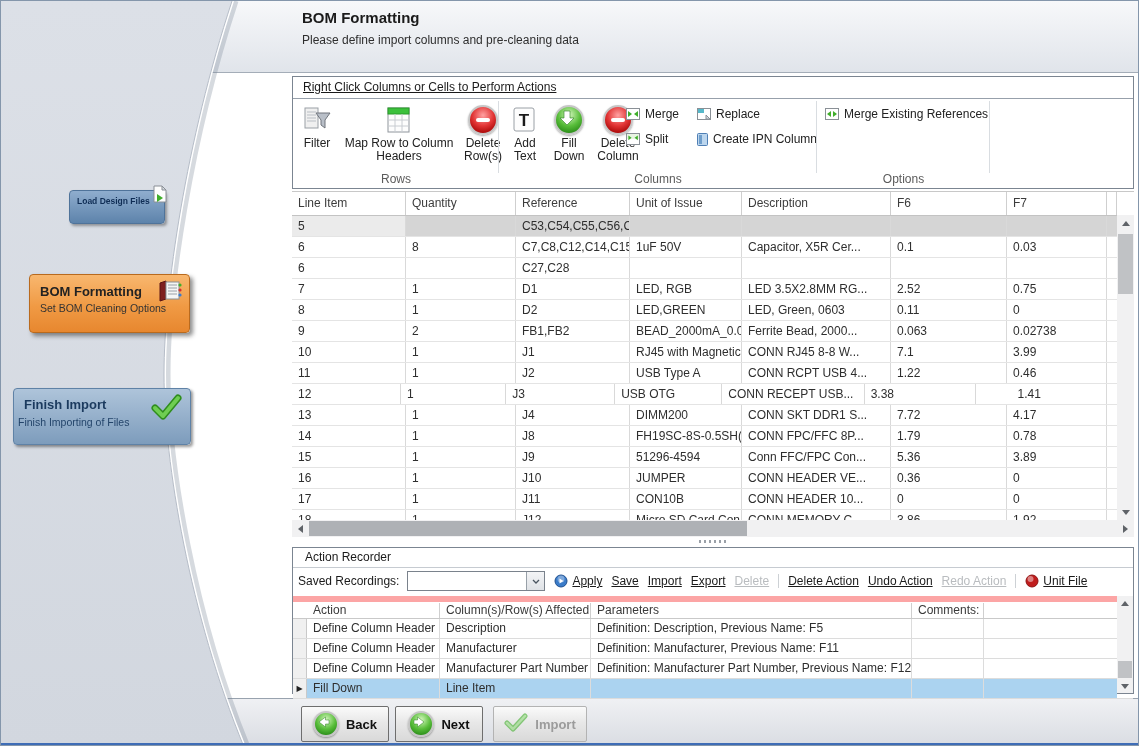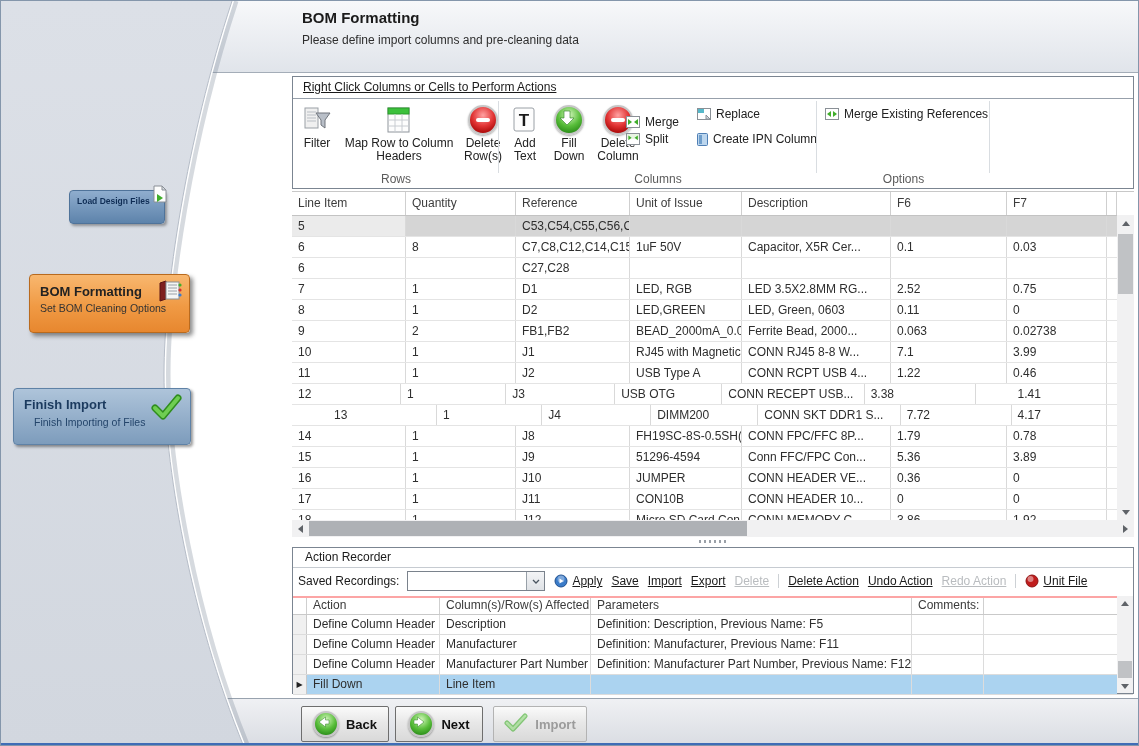--- a/index.html
+++ b/index.html
@@ -23,21 +23,21 @@
   #step-bom{left:28px;top:273px;width:161px;height:59px;
     background:linear-gradient(#f8b76f,#f09a44 55%,#e7872f);border:1px solid #b96a1e;
     box-shadow:3px 3px 4px rgba(50,50,50,.55);}
   #step-bom .t{font-size:13px;font-weight:bold;color:#222;padding:9px 10px 3px 10px;}
   #step-bom .s{font-size:10.5px;color:#333;padding:0 10px;}
   #step-bom .ic{position:absolute;right:6px;top:5px;}
   #step-finish{left:12px;top:387px;width:178px;height:57px;
     background:linear-gradient(#aec4da,#7d9cbc);border:1px solid #5f82a6;
     box-shadow:2px 2px 3px rgba(0,0,0,.4);}
   #step-finish .t{font-size:13px;font-weight:bold;color:#1b3a5e;padding:8px 10px 4px 10px;}
-  #step-finish .s{font-size:10.5px;color:#24456b;padding:0 20px;}
+  #step-finish .s{font-size:10.5px;color:#24456b;padding:0 4px;}
   #step-finish .ic{position:absolute;right:8px;top:4px;}
 
   
   #ribbon{left:291px;top:75px;width:842px;height:113px;background:#fff;
     border:1px solid #7b8591;box-sizing:border-box;}
   #instruction{height:21px;line-height:21px;font-size:12px;color:#1a1a1a;
     padding-left:10px;border-bottom:1px solid #97a0ab;text-decoration:underline;}
   .big-btn{position:absolute;top:26px;text-align:center;cursor:default;}
   .big-btn .bi{display:flex;justify-content:center;height:34px;align-items:center;}
   .big-btn .bl{font-size:12px;line-height:13px;color:#222;}
@@ -89,21 +89,21 @@
     display:flex;box-sizing:border-box;}
   #rec-combo .field{flex:1;}
   #rec-combo .btn{width:17px;background:linear-gradient(#f3f4f6,#dfe2e6);border-left:1px solid #98a0a8;
     display:flex;align-items:center;justify-content:center;}
   .menu-item{margin-left:9px;white-space:nowrap;display:flex;align-items:center;text-decoration:underline;}
   .menu-item.dis{color:#b9bcbf;}
   .msep{width:1px;height:14px;background:#cdd1d5;margin-left:9px;}
   .mi-ic{margin-right:4px;display:flex;}
 
   #act-grid{position:relative;margin-top:2px;}
-  .ag-header{display:flex;height:16px;border-bottom:1px solid #c9c9c9;border-top:2px solid #fca5a5;}
+  .ag-header{display:flex;height:16px;border-bottom:1px solid #c9c9c9;border-top:6px solid #fca5a5;align-items:center;}
   .ag-hcell{box-sizing:border-box;border-right:1px solid #cfcfcf;font-size:12px;color:#3a3a3a;
     line-height:15px;padding-left:6px;white-space:nowrap;overflow:hidden;}
   .ag-row{display:flex;height:20px;box-sizing:border-box;border-bottom:1px solid #dcdcdc;}
   .ag-cell{box-sizing:border-box;border-right:1px solid #dcdcdc;font-size:12px;color:#2e2e2e;
     line-height:19px;padding-left:6px;white-space:nowrap;overflow:hidden;}
   .ag-rowhead{box-sizing:border-box;background:#f0f0f0;border-right:1px solid #c9c9c9;
     font-size:8px;color:#222;text-align:center;line-height:19px;}
   .ag-row.sel .ag-cell{background:#abd3f0;}
 
   
@@ -251,21 +251,21 @@
       <div class="bl">Fill Down</div>
     </div>
 
     <div class="big-btn" style="left:300px;width:50px">
       <div class="bi">
           <span class="glossy red30"></span>
         </div>
       <div class="bl">Delete Column</div>
     </div>
 
-    <div class="small-btn" style="left:333px;top:38px">
+    <div class="small-btn" style="left:333px;top:30px">
       <span class="si">
         <svg width="14" height="12">
             <rect x="0.5" y="0.5" width="13" height="11" fill="#fff" stroke="#8a9096"></rect>
         <path d="M2,6 l4,-3 v6 z" fill="#3fae2a" transform="rotate(180 4 6)"></path>
             <path d="M8,3 l4,3 -4,3 z" fill="#3fae2a" transform="rotate(180 10 6)"></path>
           </svg>
       </span>
       <span>Merge</span>
     </div>
     <div class="small-btn" style="left:333px;top:55px">
@@ -416,21 +416,21 @@
           <div class="bg-cell" style="width: 114px;">12</div>
           <div class="bg-cell" style="width: 110px;">1</div>
           <div class="bg-cell" style="width: 114px;">J3</div>
           <div class="bg-cell" style="width: 112px;">USB OTG</div>
           <div class="bg-cell" style="width: 149px;">CONN RECEPT USB...</div>
           <div class="bg-cell" style="width: 116px;">3.38</div>
           <div class="bg-cell" style="width: 100px; margin-left: 36px;">1.41</div>
           <div class="bg-cell" style="width: 10px; border-right: none;"></div>
         </div>
         <div class="bg-row">
-          <div class="bg-cell" style="width: 114px; margin-left: 36px;">13</div>
+          <div class="bg-cell" style="width: 114px;">13</div>
           <div class="bg-cell" style="width: 110px;">1</div>
           <div class="bg-cell" style="width: 114px;">J4</div>
           <div class="bg-cell" style="width: 112px;">DIMM200</div>
           <div class="bg-cell" style="width: 149px;">CONN SKT DDR1 S...</div>
           <div class="bg-cell" style="width: 116px;">7.72</div>
           <div class="bg-cell" style="width: 100px;">4.17</div>
           <div class="bg-cell" style="width: 10px; border-right: none;"></div>
         </div>
         <div class="bg-row">
           <div class="bg-cell" style="width: 114px;">14</div>

